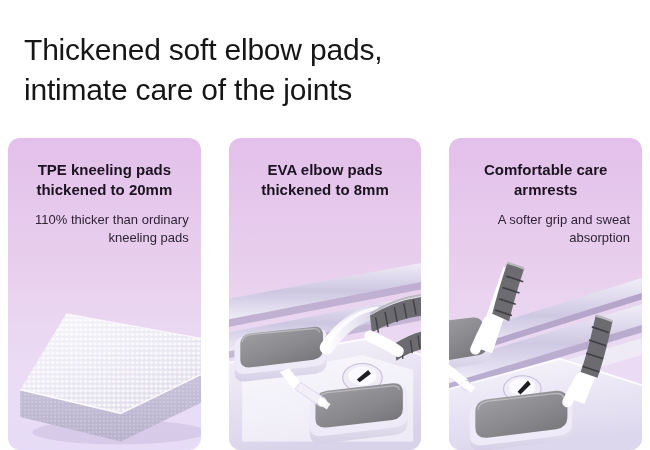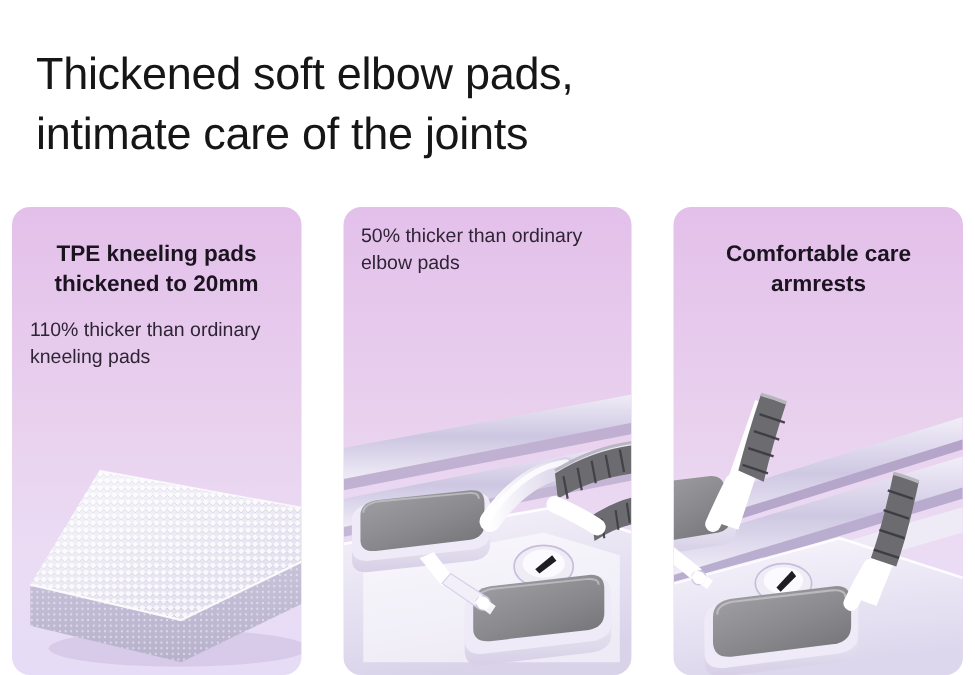--- a/index.html
+++ b/index.html
@@ -20,21 +20,21 @@
   .panels{position:absolute;left:8px;top:138px;width:634px;height:312px;display:flex;gap:28px;}
   .panel{
     position:relative;flex:1 1 0;height:312px;border-radius:12px;overflow:hidden;
     background:linear-gradient(180deg,#e3c0ea 0%,#e6c8ec 22%,#e9d2ee 48%,#ebdcf4 74%,#e6dcf7 100%);
   }
   .panel-head{
     position:relative;z-index:5;margin:22px 12px 0;text-align:center;
     font-size:15px;font-weight:700;line-height:1.35;color:#1b1320;white-space:pre-line;
   }
   .panel-sub{
-    position:relative;z-index:5;margin:10px 12px 0;text-align:left;
+    position:relative;z-index:5;margin:10px 12px 0;text-align:right;
     font-size:13px;font-weight:400;line-height:1.42;color:#2e2436;white-space:pre-line;
   }
   .art{position:absolute;left:0;right:0;bottom:0;height:205px;z-index:1;overflow:hidden;}
   .art svg{display:block;width:100%;height:100%;}
 </style>
 </head>
 <body>
 
 <div class="banner">
 
@@ -83,22 +83,22 @@
           <path d="M62 60 L215 88 L215 120 L120 166 L13 141 Z" fill="url(#waffle)"></path>
           <path d="M62 60 L215 88 L215 120 L120 166 L13 141 Z" fill="url(#p1glow)"></path>
 
           <path d="M13 141 L120 166 L215 120" fill="none" stroke="#ffffff" stroke-width="1.6" opacity="0.85"></path>
           <path d="M62 60 L215 88" fill="none" stroke="#ffffff" stroke-width="1.2" opacity="0.7"></path>
         </svg>
       </div>
     </div>
 
     <div class="panel">
-      <div class="panel-sub">50% thicker than ordinary
-elbow pads</div>
+      <div class="panel-head">EVA elbow pads
+thickened to 8mm</div>
       <div class="art">
         <svg viewBox="0 0 205 205" preserveAspectRatio="xMidYMax meet">
           <defs>
             <linearGradient id="p2base" x1="0" y1="0" x2="0.3" y2="1">
               <stop offset="0" stop-color="#f6f4fb"></stop>
                 <stop offset="1" stop-color="#d9d3ea"></stop>
             </linearGradient>
             <linearGradient id="p2rail" x1="0" y1="0" x2="0" y2="1">
               <stop offset="0" stop-color="#efecf7"></stop>
                 <stop offset="0.5" stop-color="#cdc6e1"></stop>
@@ -178,20 +178,22 @@
             </g>
           </g>
           <path d="M150 84 Q168 92 180 100" fill="none" stroke="#ffffff" stroke-width="12" stroke-linecap="round"></path>
         </svg>
       </div>
     </div>
 
     <div class="panel">
       <div class="panel-head">Comfortable care
 armrests</div>
+      <div class="panel-sub">A softer grip and sweat
+absorption</div>
       <div class="art">
         <svg viewBox="0 0 205 205" preserveAspectRatio="xMidYMax meet">
           <defs>
             <linearGradient id="p3base" x1="0" y1="0" x2="0.25" y2="1">
               <stop offset="0" stop-color="#f7f5fc"></stop>
                 <stop offset="1" stop-color="#ddd7ed"></stop>
             </linearGradient>
             <linearGradient id="p3rail" x1="0" y1="0" x2="0" y2="1">
               <stop offset="0" stop-color="#f1eef8"></stop>
                 <stop offset="0.5" stop-color="#cfc8e3"></stop>

